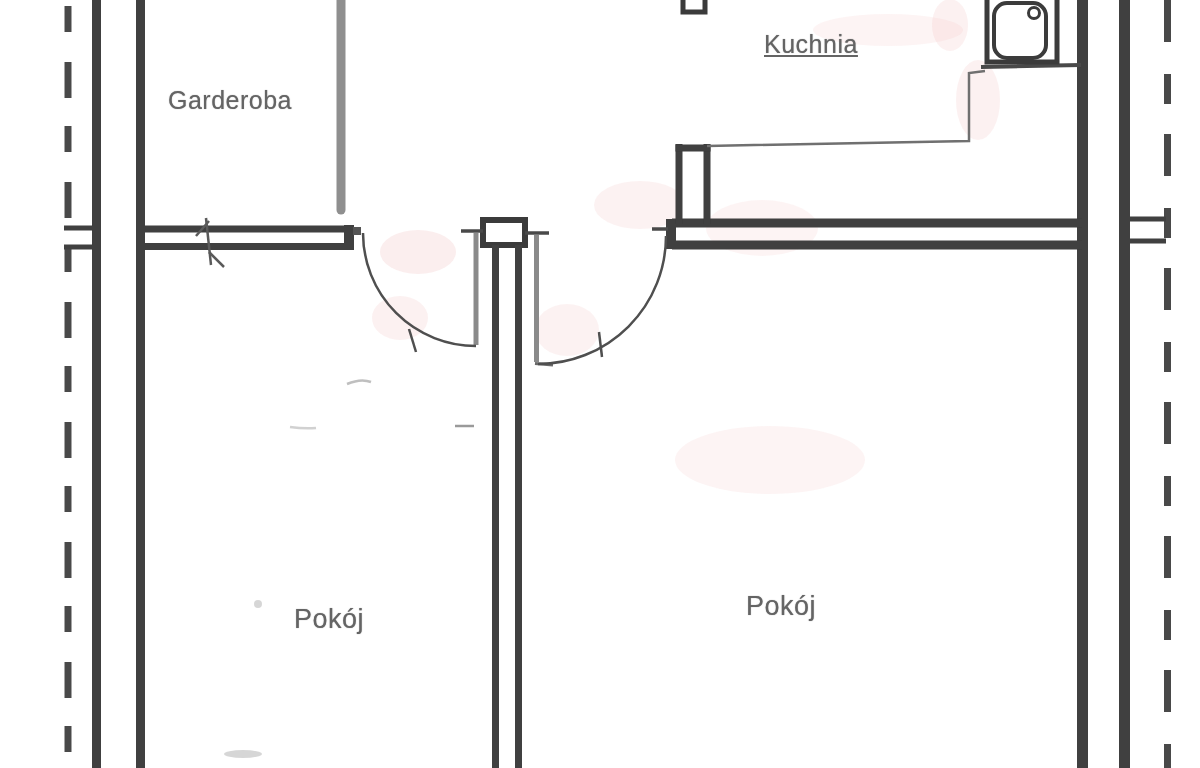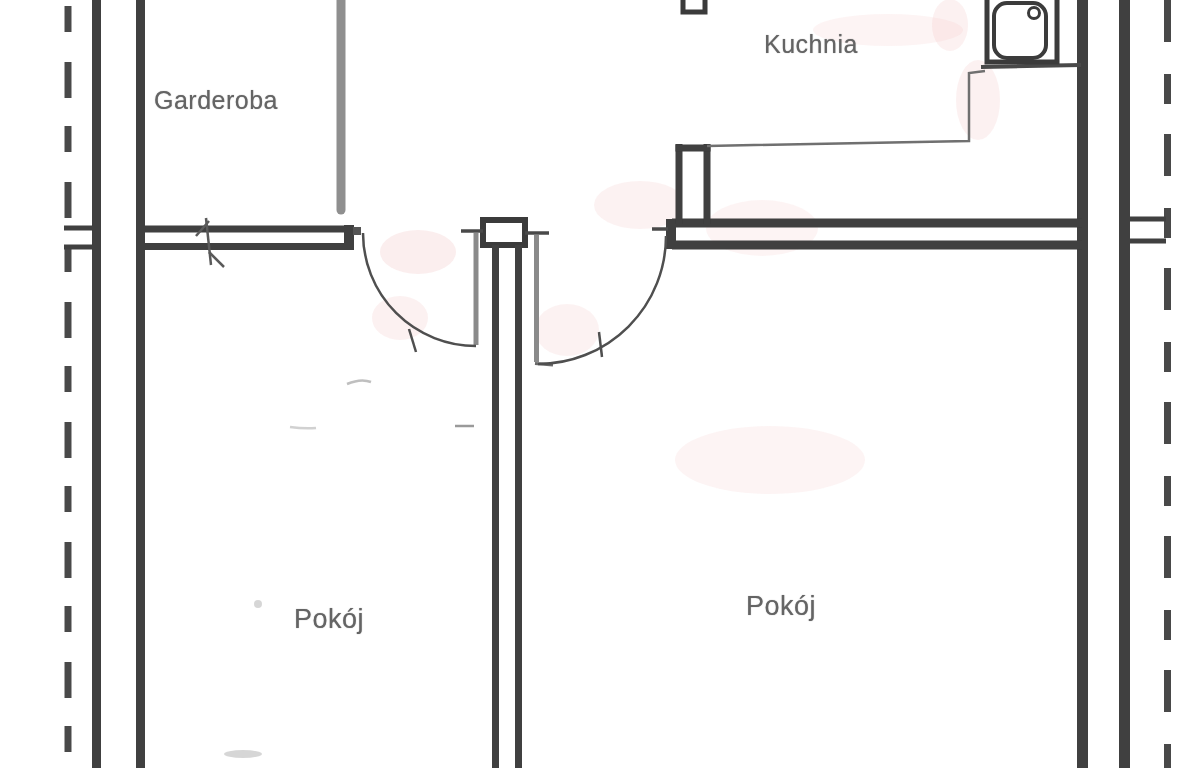--- a/index.html
+++ b/index.html
@@ -6,23 +6,23 @@
   .stage{
     position:relative;width:1200px;height:768px;background:#ffffff;
     overflow:hidden;font-family:"Liberation Sans", sans-serif;
   }
   .plan-svg{position:absolute;left:0;top:0;}
   .room-label{
     position:absolute;color:#646464;white-space:nowrap;
     text-shadow:0 0 1px rgba(110,110,110,.75);
     letter-spacing:.5px;user-select:none;
   }
-  .lbl-garderoba { left:154px; top:86px;  font-size:25px; }
+  .lbl-garderoba { left:168px; top:86px;  font-size:25px; }
   .lbl-przedpokoj{ left:447px; top:85px;  font-size:25px; }
-  .lbl-kuchnia   { left:764px; top:30px;  font-size:25px; }
+  .lbl-kuchnia   { left:764px; top:30px;  font-size:25px;text-decoration:underline; }
   .lbl-pokoj-l   { left:294px; top:604px; font-size:27px; }
   .lbl-pokoj-r   { left:746px; top:591px; font-size:27px; }
 </style>
 </head>
 <body>
 
 <div class="stage">
 
   <svg class="plan-svg" width="1200" height="768" viewBox="0 0 1200 768">
     <defs>

